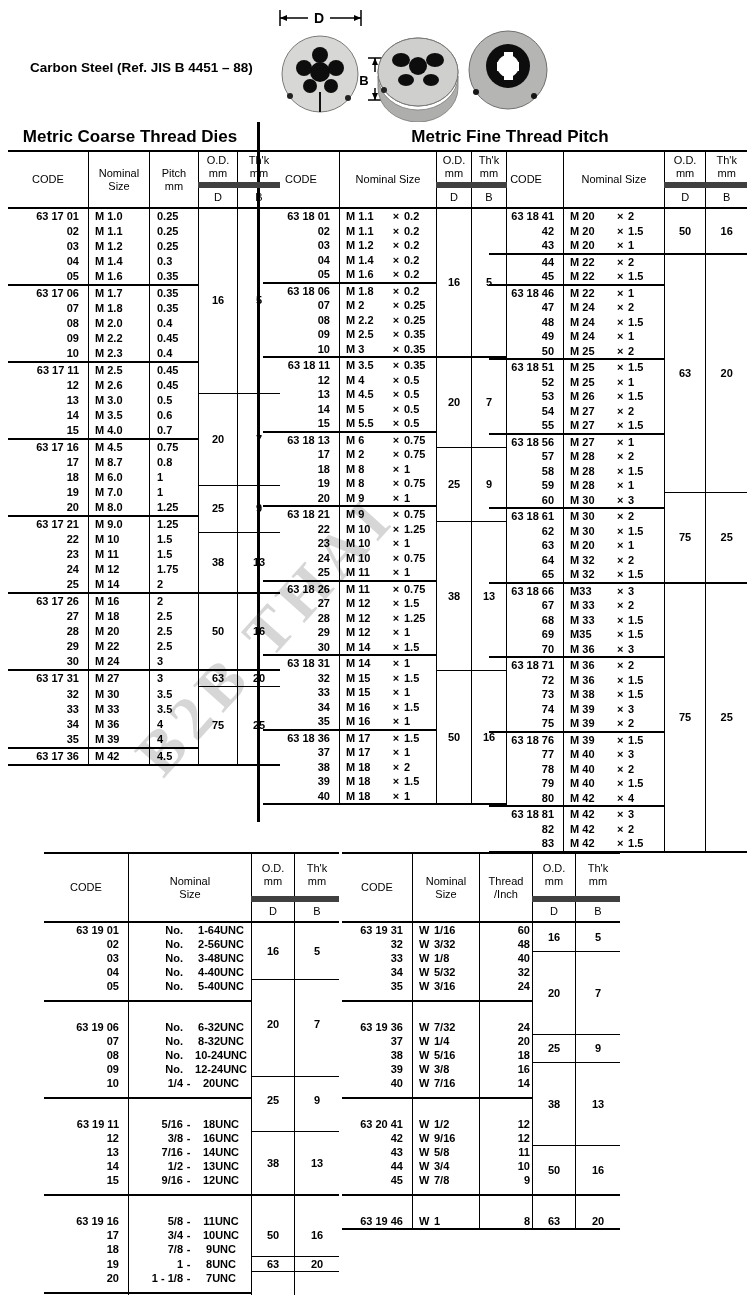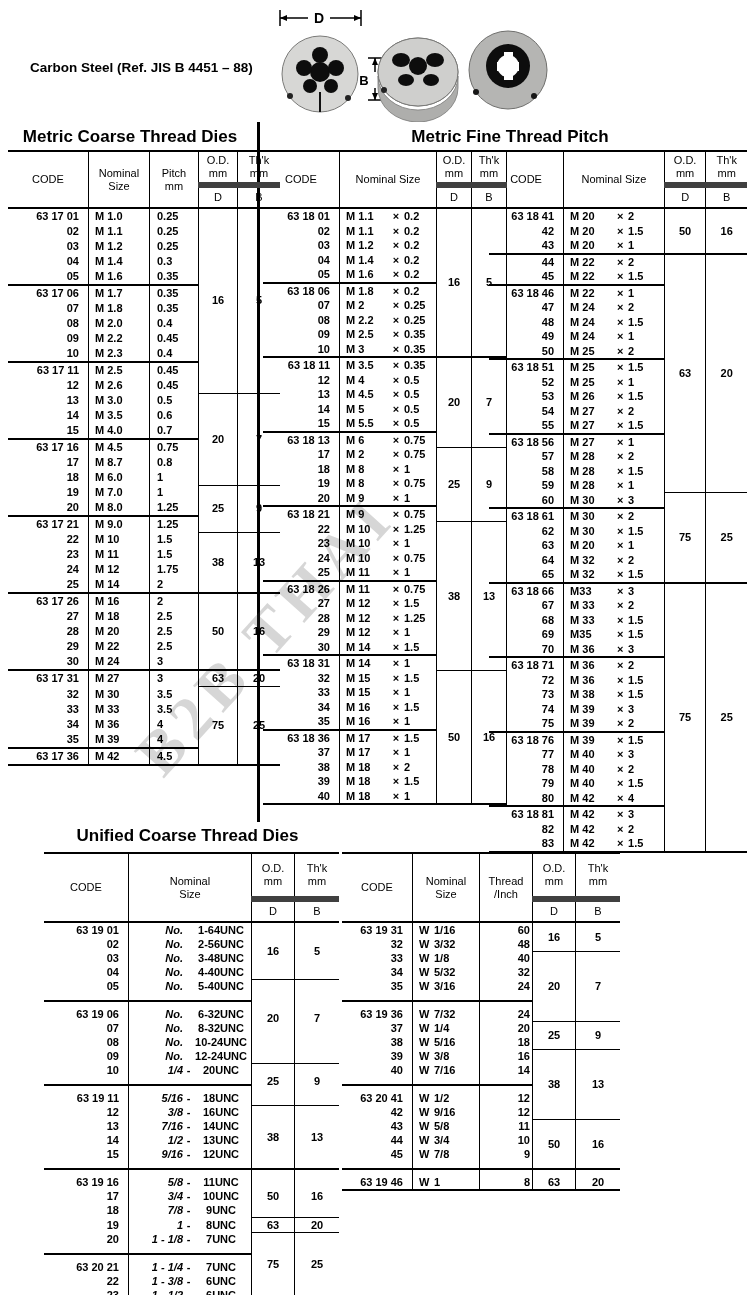--- a/index.html
+++ b/index.html
@@ -71,25 +71,25 @@
   #uc thead tr:first-child th{height:40px;} #uc thead tr+tr th{height:17px;}
 
   
   #wc{left:342px;top:852px;}
   #wc .w-code{width:66px}#wc .w-nom{width:62px}#wc .w-tpi{width:48px}#wc .w-od{width:38px}#wc .w-thk{width:40px}
   #wc thead tr:first-child th{height:40px;} #wc thead tr+tr th{height:17px;}
   td.tpi{text-align:right;padding-right:15px;}
   .wn .wl{display:inline-block;width:15px;text-align:left;}
   .wn .wr{display:inline-block;text-align:left;}
 
-  .uf .ul{display:inline-block;width:48px;text-align:right;white-space:nowrap;font-style:italic;}
+  .uf .ul{display:inline-block;width:48px;text-align:right;white-space:nowrap;}
   .uf .ud{display:inline-block;width:11px;text-align:center;}
   .uf .ur{display:inline-block;width:54px;text-align:center;white-space:nowrap;}
 
-  tr.pt td{padding-top:5px;}
+  tr.pt td{padding-top:18px;}
   tr.pb td{padding-bottom:7px;}
 </style>
 </head>
 <body>
 
 <div id="page">
 
   <div class="page-subtitle">Carbon Steel  (Ref. JIS B 4451 – 88)</div>
 
   <div class="dies-art">
@@ -152,21 +152,20 @@
         <circle cx="266" cy="96" r="3" fill="#161616"></circle>
       </g>
     </svg>
   </div>
 
   <div class="vdivider"></div>
   <div class="watermark">B2B THAI</div>
 
   <div class="sec-title" id="mc-title">Metric Coarse Thread Dies</div>
   <div class="sec-title" id="mf-title">Metric Fine Thread Pitch</div>
-  <div class="sec-title" id="uc-title">Unified Coarse Thread Dies</div>
 
   <table class="dies" id="mc">
     <thead>
       <tr>
         <th class="w-code" rowspan="2">CODE</th>
         <th class="w-nom" rowspan="2">Nominal
 Size</th>
         <th class="w-pitch" rowspan="2">Pitch
 mm</th>
         <th class="w-od c-od">O.D.

